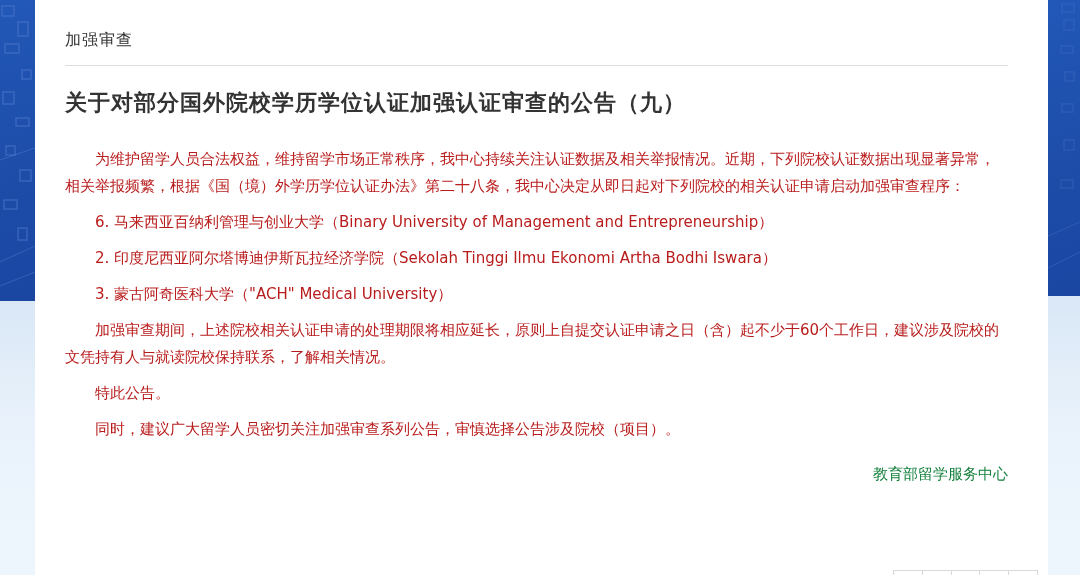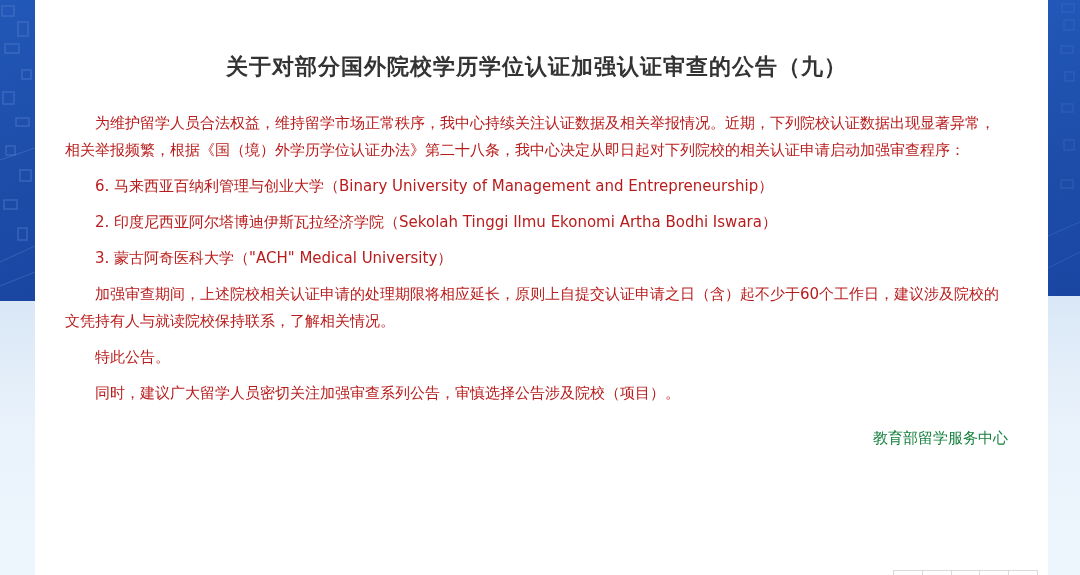--- a/index.html
+++ b/index.html
@@ -37,21 +37,20 @@
   }
   .breadcrumb-row {
     padding-bottom: 14px;
     border-bottom: 1px solid #dcdcdc;
   }
   .breadcrumb {
     font-size: 16px; color: #333333; letter-spacing: 1px;
   }
   .article-title {
     margin-top: 22px;
-    text-align: center;
     font-size: 22px; font-weight: bold; color: #333333;
     letter-spacing: 1px;
   }
   .meta-bar {
     margin: 26px 0 0 10px;
     height: 27px;
     background: #ececec;
     display: flex; align-items: center; justify-content: center;
     gap: 34px;
     font-size: 13px; color: #555555;
@@ -127,20 +126,23 @@
           <line x1="0" y1="236" x2="32" y2="222"></line>
           <line x1="0" y1="268" x2="32" y2="252"></line>
         </g>
       </svg>
     </div>
     <div class="light"></div>
   </div>
 
   <div class="content">
 
+    <div class="breadcrumb-row">
+      <span class="breadcrumb">加强审查</span>
+    </div>
 
     <h1 class="article-title">关于对部分国外院校学历学位认证加强认证审查的公告（九）</h1>
 
 
     <div class="article-body">
       <p>为维护留学人员合法权益，维持留学市场正常秩序，我中心持续关注认证数据及相关举报情况。近期，下列院校认证数据出现显著异常，相关举报频繁，根据《国（境）外学历学位认证办法》第二十八条，我中心决定从即日起对下列院校的相关认证申请启动加强审查程序：</p>
 
       <div class="uni-item">6. 马来西亚百纳利管理与创业大学（Binary University of Management and Entrepreneurship）</div>
       <div class="uni-item">2. 印度尼西亚阿尔塔博迪伊斯瓦拉经济学院（Sekolah Tinggi Ilmu Ekonomi Artha Bodhi Iswara）</div>
       <div class="uni-item">3. 蒙古阿奇医科大学（"ACH" Medical University）</div>

